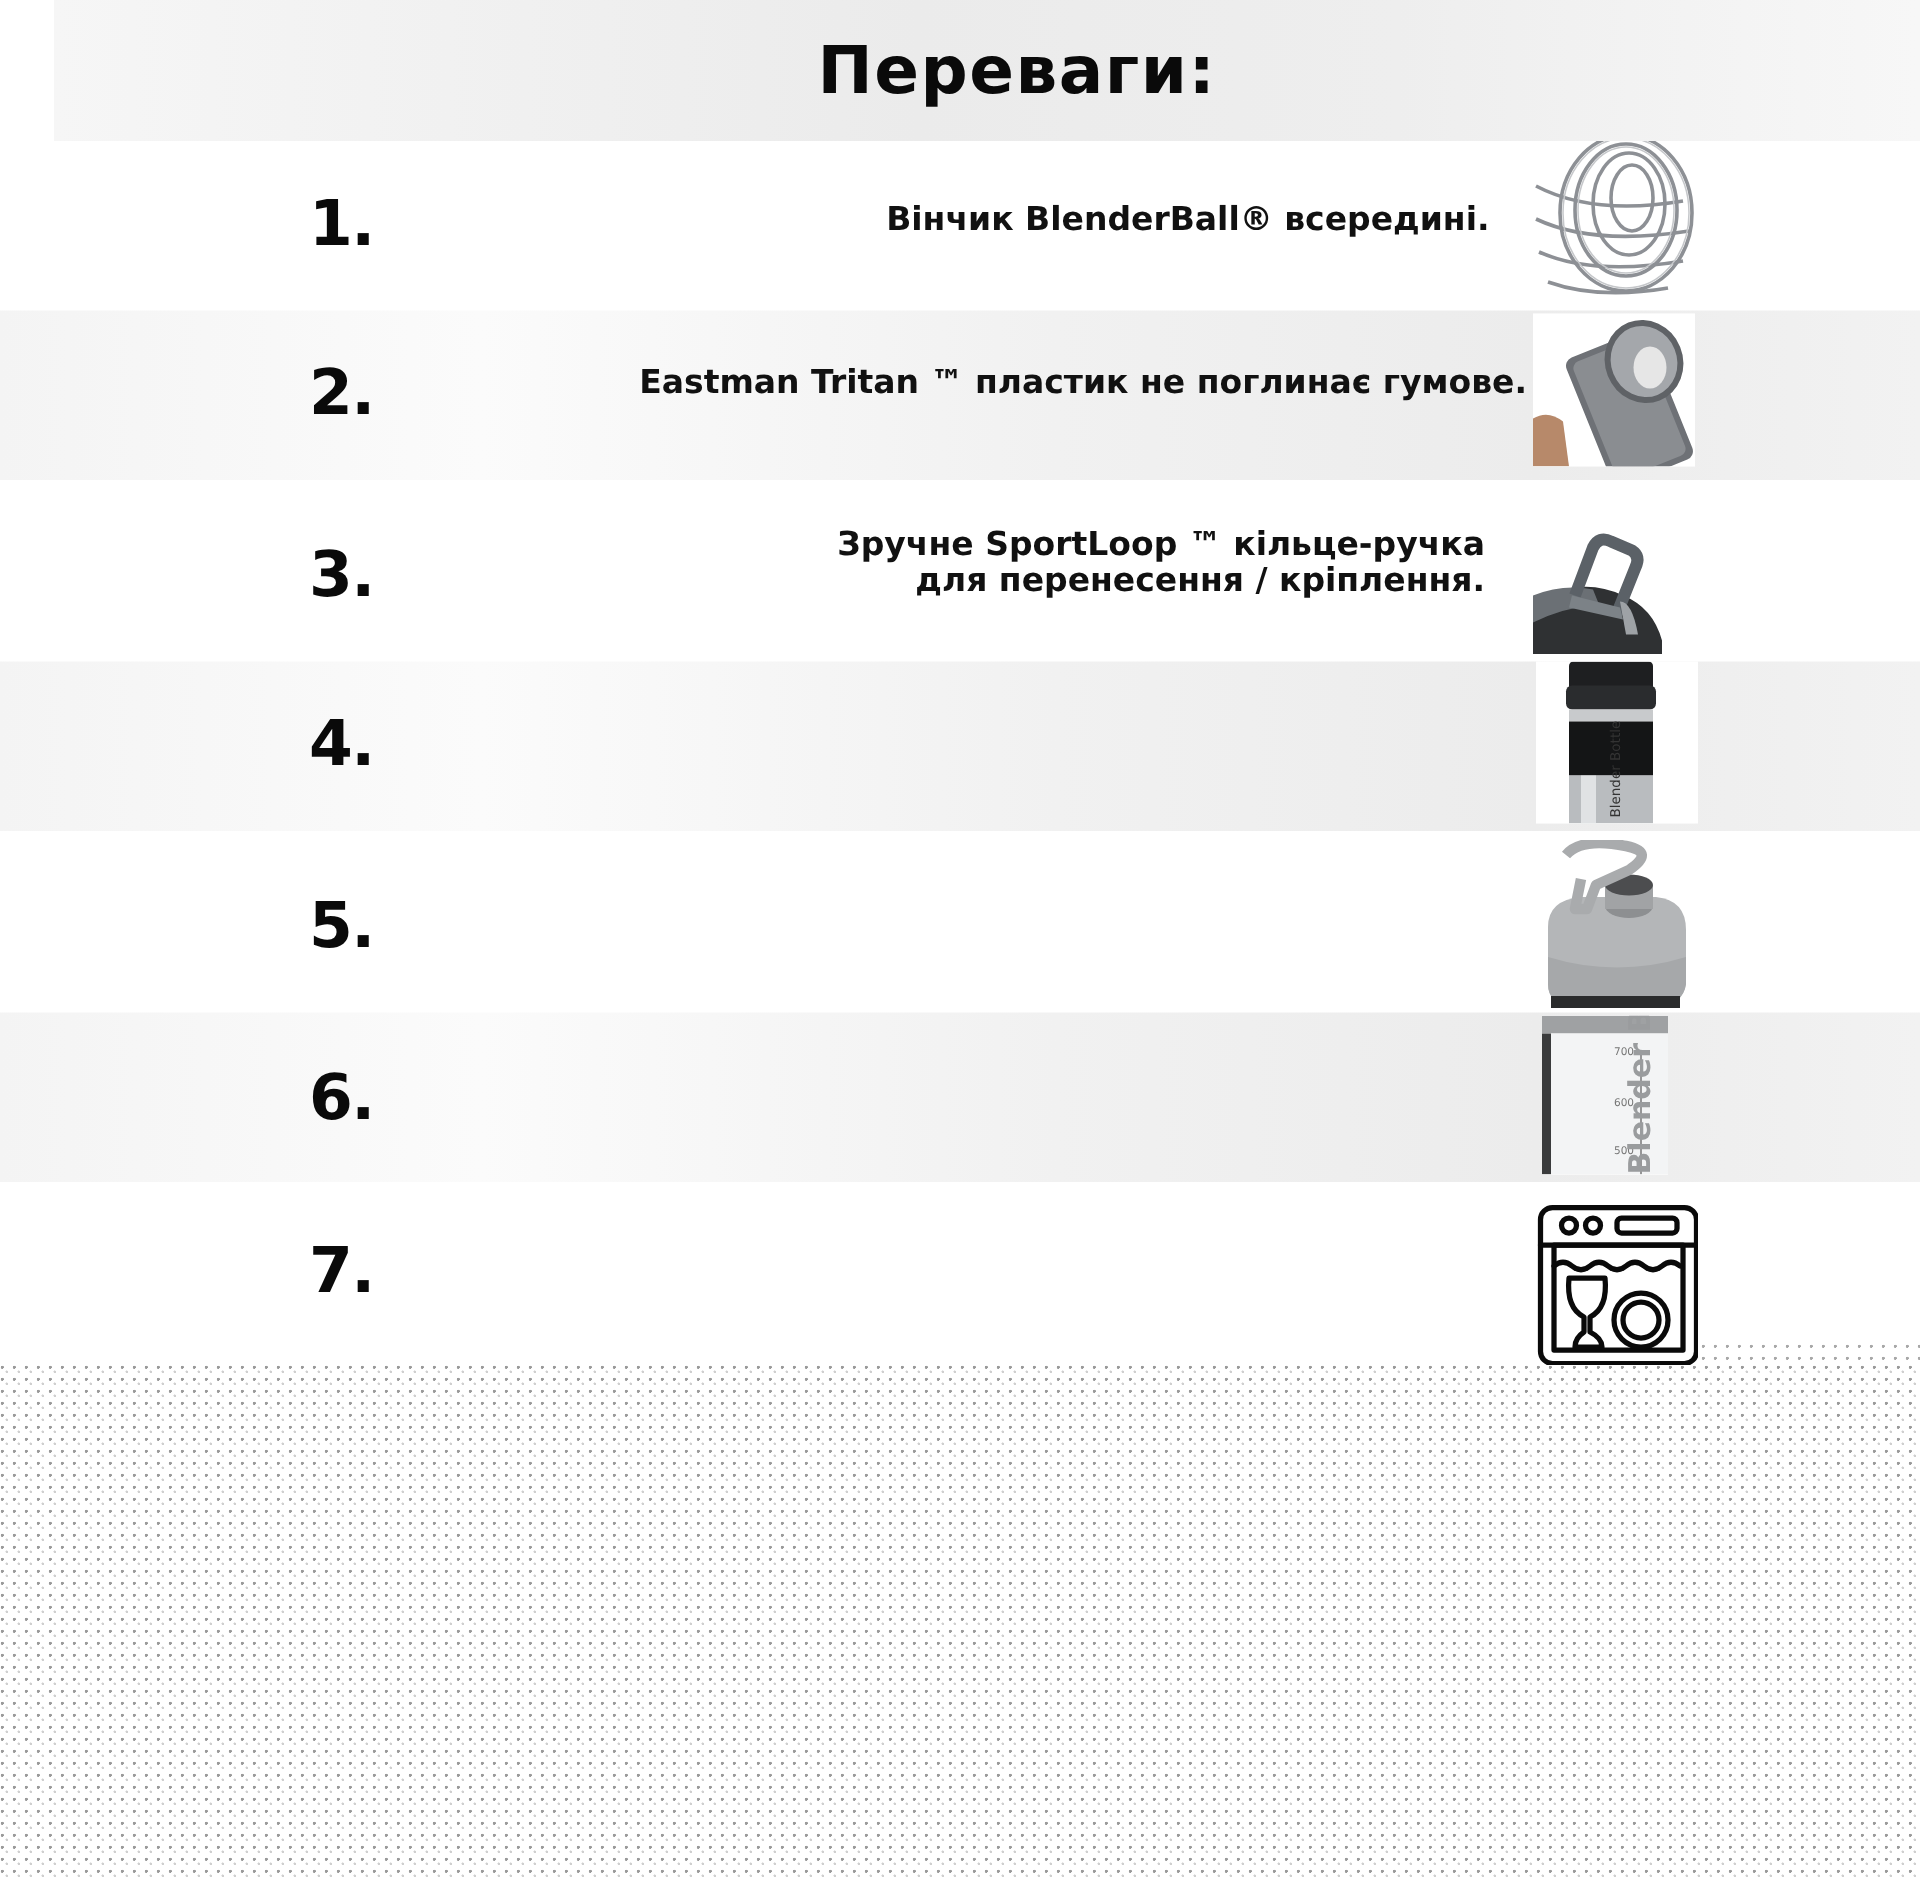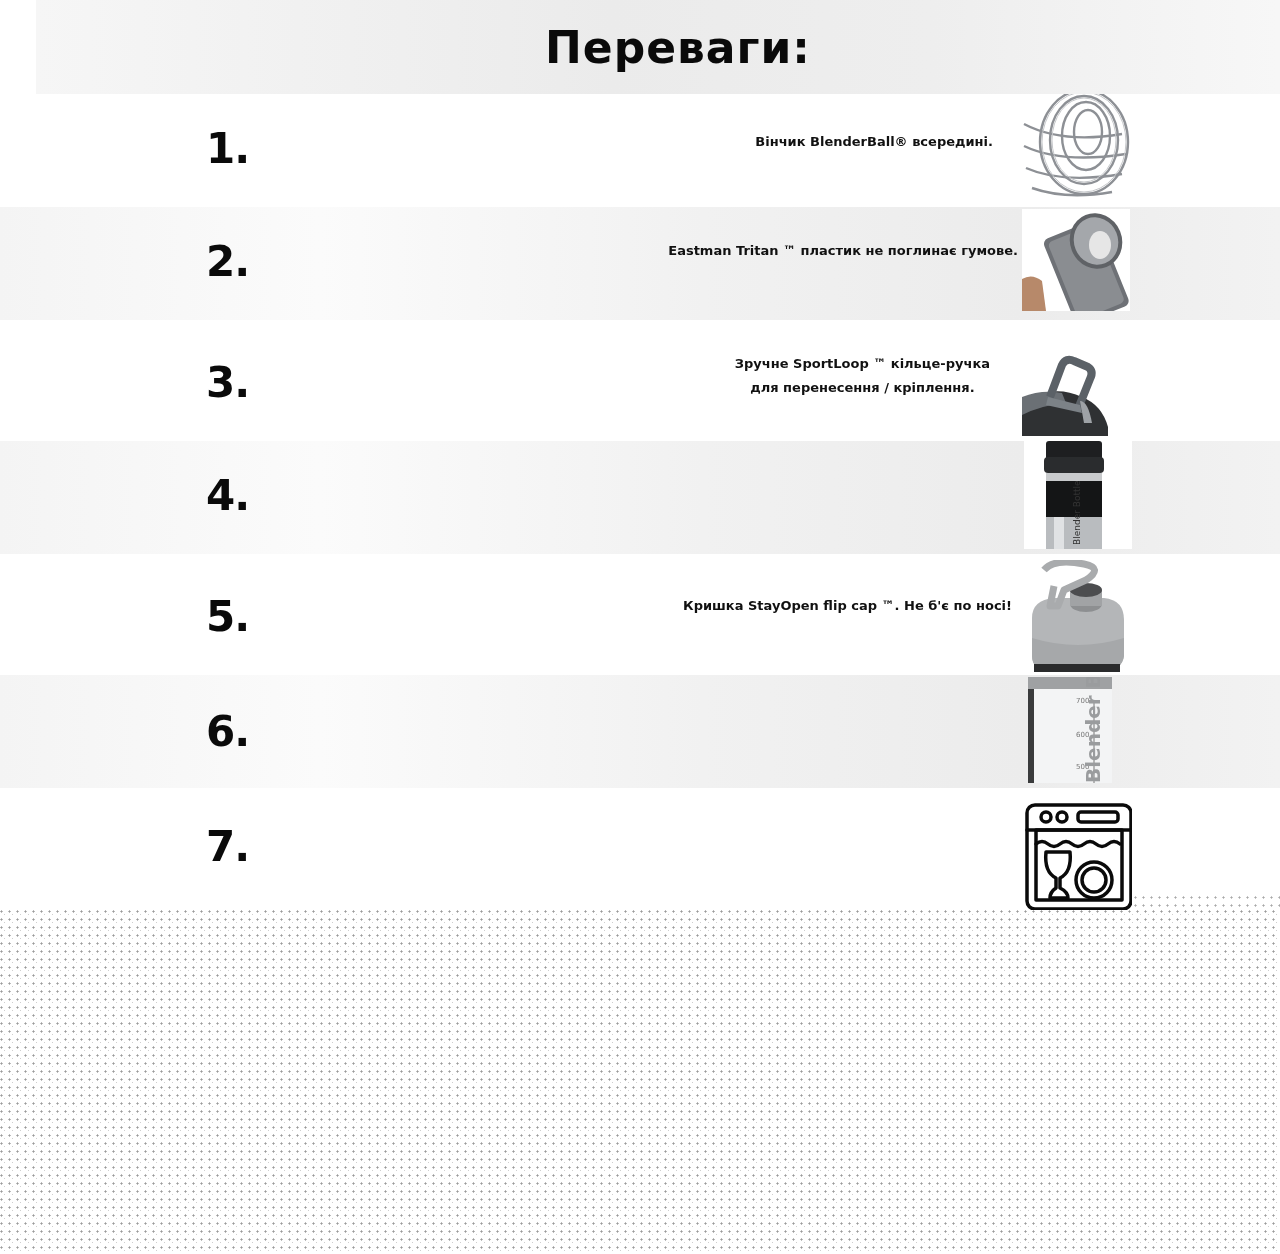--- a/index.html
+++ b/index.html
@@ -20,21 +20,21 @@
   .row { position: relative; width: 1280px; }
   .row.white { background: #ffffff; }
   .row.grey { background: linear-gradient(90deg, #f4f4f4 0%, #fbfbfb 25%, #f1f1f1 55%, #ececec 80%, #f2f2f2 100%); }
 
   .num {
     position: absolute; left: 206px; font-family: "DejaVu Sans", sans-serif;
     font-weight: bold; font-size: 42px; color: #0a0a0a; letter-spacing: -1px;
   }
   .text {
     position: absolute; right: 262px; font-family: "DejaVu Sans", sans-serif;
-    font-weight: bold; font-size: 13px; color: #111; text-align: center; white-space: nowrap;
+    font-weight: bold; font-size: 22px; color: #111; text-align: right; white-space: nowrap;
   }
   .text.two { white-space: pre-line; line-height: 24px; right: 290px; }
 
   .thumb { position: absolute; left: 1022px; width: 108px; background: #fff; overflow: hidden; }
 
   .pattern {
     position: absolute; left: 0; top: 910px; width: 1280px; height: 344px;
     background-color: #ffffff;
     background-image:
       radial-gradient(circle at 1.5px 1.5px, #9a9a9a 0.9px, transparent 1.2px),
@@ -124,21 +124,20 @@
         <rect x="22" y="40" width="56" height="36" fill="#141516"></rect>
         <rect x="22" y="76" width="56" height="32" fill="#b9bcbf"></rect>
         <rect x="30" y="76" width="10" height="32" fill="#e0e2e4"></rect>
         <text x="56" y="104" font-size="9" fill="#333" transform="rotate(-90 56 104)" font-family="DejaVu Sans, sans-serif">Blender Bottle</text>
       </svg>
     </div>
   </div>
 
   <div class="row white" style="height:121px;">
     <div class="num" style="top:38px;">5.</div>
-    <div class="text" style="top:44px; right:268px;">Кришка StayOpen flip cap ™. Не б'є по носі!</div>
     <div class="thumb" style="top:6px; height:112px; left:1024px;">
       <svg width="106" height="112" viewBox="0 0 106 112">
         <rect width="106" height="112" fill="#ffffff"></rect>
         <path d="M8 58 Q8 40 30 38 L80 38 Q100 40 100 60 L100 96 Q98 110 80 112 L26 112 Q8 110 8 96 Z" fill="#b4b6b8"></path>
         <path d="M8 78 Q54 92 100 78 L100 96 Q98 110 80 112 L26 112 Q8 110 8 96 Z" fill="#a6a8aa"></path>
         <ellipse cx="62" cy="44" rx="16" ry="8" fill="#8d8f91"></ellipse>
         <rect x="46" y="30" width="32" height="16" fill="#a1a3a5"></rect>
         <ellipse cx="62" cy="30" rx="16" ry="7" fill="#4c4d4f"></ellipse>
         <path d="M20 10 Q30 -2 60 4 Q80 8 62 20 L40 30 L34 46 L26 46 L30 26" fill="none" stroke="#a9abad" stroke-width="7" stroke-linejoin="round"></path>
         <rect x="10" y="104" width="86" height="8" fill="#2a2b2c"></rect>

